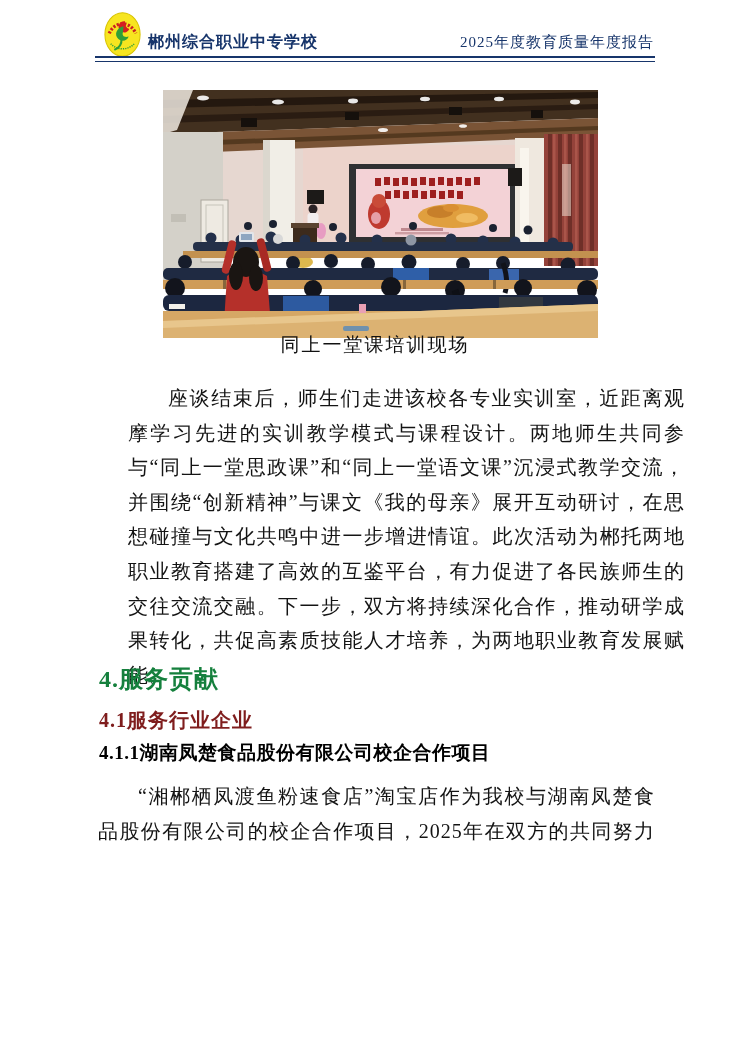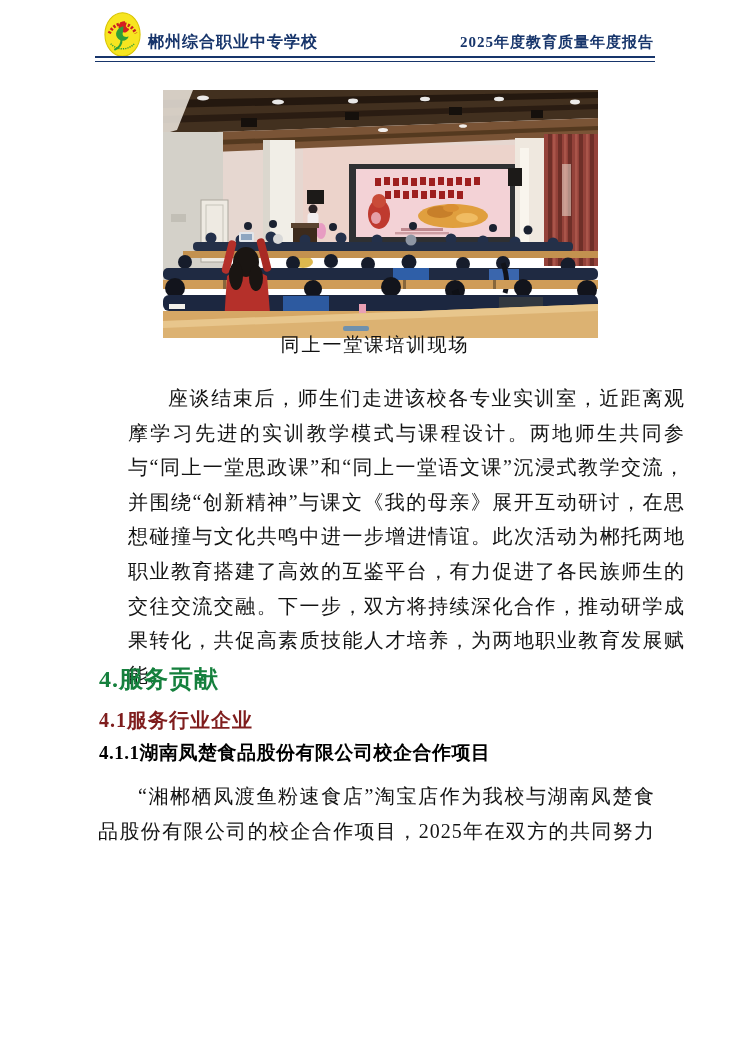--- a/index.html
+++ b/index.html
@@ -3,21 +3,21 @@
 <meta charset="utf-8">
 <style>
   html,body{margin:0;padding:0;background:#ffffff;}
   .page{position:relative;width:750px;height:855px;background:#fff;overflow:hidden;
         font-family:"Liberation Serif","DejaVu Serif",serif;color:#1a1a1a;}
 
   
   .hdr-logo{position:absolute;left:104px;top:12px;width:37px;height:45px;}
   .hdr-school{position:absolute;left:148px;top:32px;font-family:"Liberation Sans","DejaVu Sans",sans-serif;
               font-weight:bold;font-size:16px;letter-spacing:1px;color:#17356b;}
-  .hdr-title{position:absolute;right:96px;top:33px;font-size:15px;letter-spacing:1px;color:#17356b;font-weight:bold;}
+  .hdr-title{position:absolute;right:96px;top:33px;font-size:15px;letter-spacing:1px;color:#17356b;}
   .hdr-rule{position:absolute;left:95px;top:56px;width:560px;height:3px;
             border-top:2.5px solid #17356b;border-bottom:1px solid #17356b;}
 
   
   .photo{position:absolute;left:163px;top:90px;width:435px;height:248px;display:block;}
   .caption{position:absolute;left:0;top:332px;width:750px;text-align:center;
            font-size:19px;letter-spacing:2px;color:#111;}
 
   
   .para{position:absolute;left:98px;width:557px;font-size:20px;line-height:34.6px;

